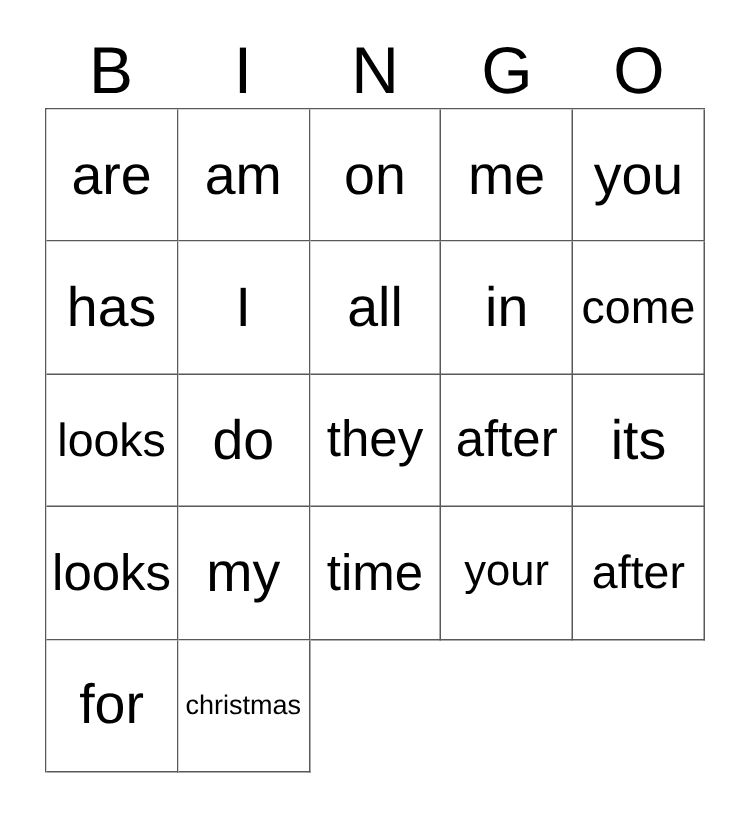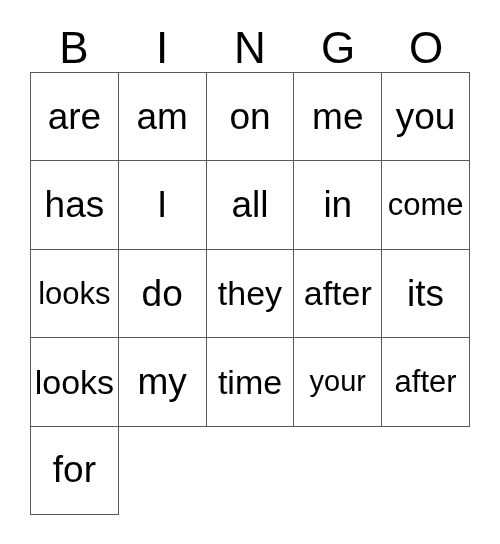--- a/index.html
+++ b/index.html
@@ -157,15 +157,18 @@
     <div class="cell">
       <span class="cell-text fs-sm">your</span>
     </div>
 
     <div class="cell">
       <span class="cell-text fs-md">after</span>
     </div>
     <div class="cell">
       <span class="cell-text fs-xl">for</span>
     </div>
+    <div class="cell">
+      <span class="cell-text fs-xs">christmas</span>
+    </div>
 
   </div>
 </div>
 
 </body></html>

